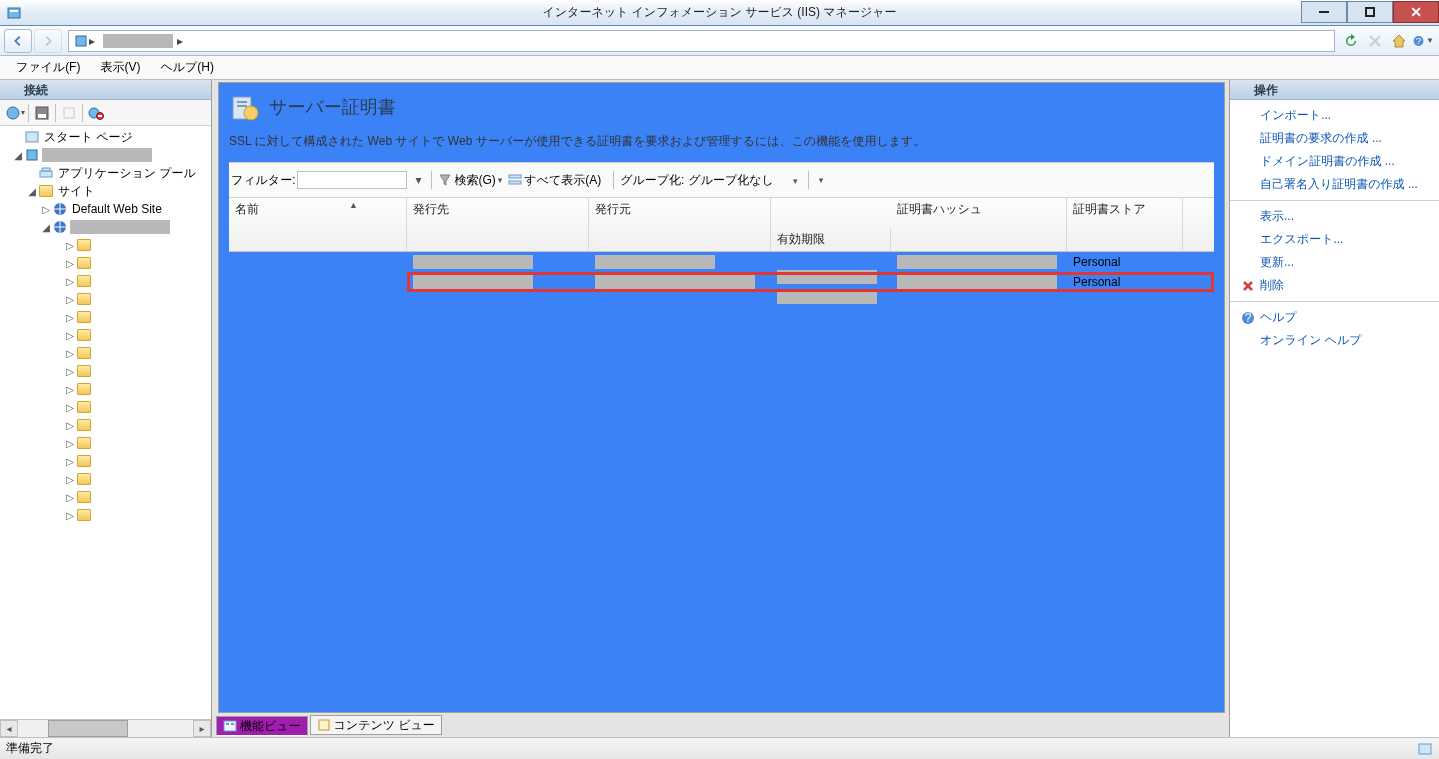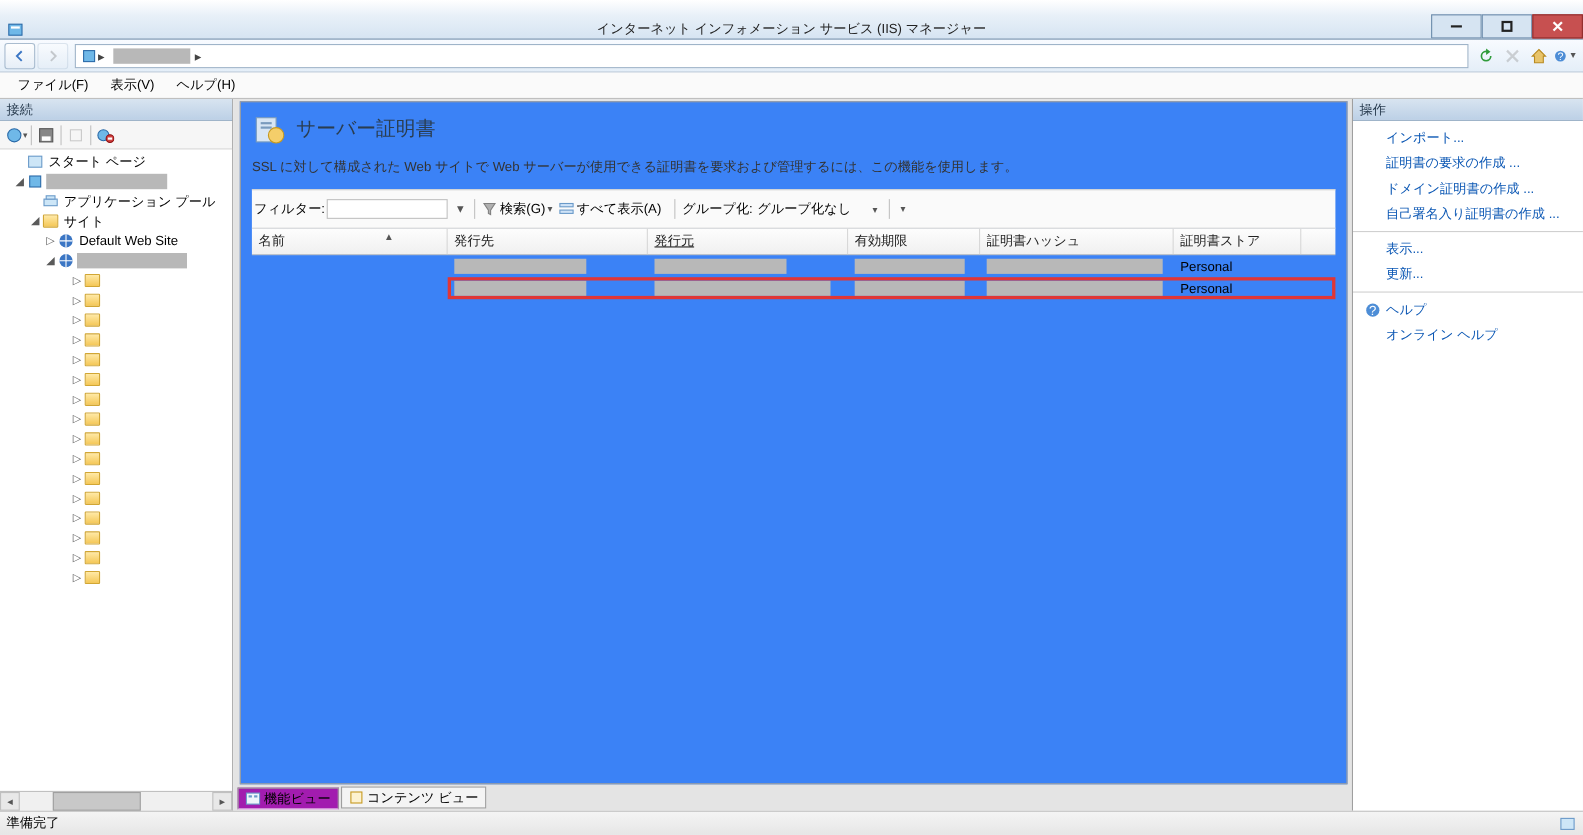--- a/index.html
+++ b/index.html
@@ -1,19 +1,19 @@
 <!DOCTYPE html>
 <html><head>
 <meta charset="utf-8">
 <style>
 * { box-sizing: border-box; margin: 0; padding: 0; font-family: "Meiryo UI", "MS UI Gothic", sans-serif; font-size: 12px; }
 body { width: 1439px; height: 759px; background: #fff; display: flex; flex-direction: column; overflow: hidden; }
 
 
-.titlebar { height: 36px; background: linear-gradient(#fff,#e8f0f8 40%,#d6e4f2); border-bottom: 1px solid #6b8aaa; display: flex; align-items: flex-end; position: relative; }
+.titlebar { height: 26px; background: linear-gradient(#fff,#e8f0f8 40%,#d6e4f2); border-bottom: 1px solid #6b8aaa; display: flex; align-items: center; position: relative; }
 .titlebar .app-icon { width: 16px; height: 16px; margin: 0 6px; }
 .titlebar .title { position: absolute; left: 50%; transform: translateX(-50%); color: #222; }
 .win-controls { margin-left: auto; display: flex; }
 .win-btn { width: 46px; height: 22px; border: 1px solid #6b8aaa; background: #d6e4f2; display: flex; align-items: center; justify-content: center; margin-top: -1px; }
 .win-btn.close { background: #c75050; color: #fff; border-color: #8e2b2b; }
 .win-btn.min span { width: 10px; border-top: 2px solid #222; display: block; }
 .win-btn.max span { width: 10px; height: 10px; border: 2px solid #222; display: block; }
 .win-btn.close span { font-weight: bold; font-size: 14px; }
 
 
@@ -31,21 +31,21 @@
 
 .menubar { height: 24px; border-bottom: 1px solid #bfbfbf; display: flex; align-items: center; padding: 0 6px; background: #fafafa; }
 .menubar .menu { padding: 2px 10px; }
 
 
 .main { flex: 1; display: flex; min-height: 0; }
 
 
 .panel { display: flex; flex-direction: column; border-right: 1px solid #9f9f9f; }
 .panel-left { width: 212px; }
-.panel-header { height: 20px; background: linear-gradient(#d8e4f0,#bcd0e6); border-bottom: 1px solid #9fb4c9; padding: 2px 6px; font-weight: normal; color: #2a3d50; }
+.panel-header { height: 20px; background: linear-gradient(#d8e4f0,#bcd0e6); border-bottom: 1px solid #9fb4c9; padding: 2px 24px; font-weight: bold; color: #2a3d50; }
 .panel-toolbar { height: 26px; border-bottom: 1px solid #d0d0d0; display: flex; align-items: center; padding: 0 4px; background: #f6f6f6; }
 .panel-toolbar .tb-btn { width: 22px; height: 22px; display: flex; align-items: center; justify-content: center; }
 .panel-toolbar .tb-sep { width: 1px; height: 18px; background: #c0c0c0; margin: 0 2px; }
 
 .tree { flex: 1; overflow: auto; background: #fff; padding: 2px; }
 .tree-node { display: flex; align-items: center; height: 18px; white-space: nowrap; }
 .tree-node .tw { width: 12px; text-align: center; color: #5a5a5a; font-size: 10px; }
 .tree-node .ni { width: 16px; height: 16px; display: inline-flex; align-items: center; justify-content: center; margin-right: 2px; }
 .tree-node .lbl { padding: 0 2px; }
 .tree-node.selected .lbl { background: #c0c0c0; }
@@ -77,22 +77,22 @@
 .filterbar .fbtn { display: flex; align-items: center; margin-right: 6px; }
 .filterbar .fbtn .ficn { width: 14px; height: 14px; margin-right: 2px; }
 .filterbar .gsel { padding: 0 4px; }
 
 .grid { flex: 1; border: 0; }
 .grid-header { display: flex; border-bottom: 1px solid #c8c8c8; background: linear-gradient(#fdfdfd,#f0f0f0); }
 .grid-header .col { border-right: 1px solid #d8d8d8; padding: 3px 6px; color: #222; position: relative; }
 .grid-header .col .sort { position: absolute; right: 48px; top: 2px; font-size: 9px; color: #555; }
 .col-name { width: 178px; }
 .col-issuedto { width: 182px; }
-.col-issuedby { width: 182px; text-decoration: underline; }
-.col-expiry { width: 120px; }
+.col-issuedby { width: 182px; }
+.col-expiry { width: 120px; margin-top: 30px; }
 .col-hash { width: 176px; }
 .col-store { width: 116px; }
 
 .grid-row { display: flex; height: 20px; align-items: center; border-bottom: 0; }
 .grid-row .cell { padding: 0 6px; overflow: hidden; }
 .grid-row .mask { background: #b8b8b8; height: 14px; }
 .grid-row.row-hl { position: relative; }
 .hl-box { position: absolute; left: 178px; top: 0; right: 0; height: 20px; border: 3px solid #e03636; pointer-events: none; }
 .grid-row.row-hl .mask { background: #b8b8b8; }
 
@@ -513,21 +513,33 @@
           <span class="ai"></span>
           <span>自己署名入り証明書の作成 ...</span>
         </div>
       <div class="action divider"></div>
       <div class="action">
           <span class="ai"></span>
           <span>表示...</span>
         </div>
       <div class="action">
           <span class="ai"></span>
+          <span>エクスポート...</span>
+        </div>
+      <div class="action">
+          <span class="ai"></span>
           <span>更新...</span>
+        </div>
+      <div class="action">
+          <span class="ai">
+            <svg width="14" height="14" viewBox="0 0 14 14">
+              <path d="M3 3 L11 11 M11 3 L3 11" stroke="#d04040" stroke-width="2.5"></path>
+            </svg>
+          </span>
+          <span>削除</span>
         </div>
       <div class="action divider"></div>
       <div class="action">
           <span class="ai">
             <svg width="14" height="14" viewBox="0 0 14 14">
               <circle cx="7" cy="7" r="6" fill="#4d8dd6"></circle>
               <text x="7" y="11" text-anchor="middle" fill="#fff" font-size="9">?</text>
             </svg>
           </span>
           <span>ヘルプ</span>

